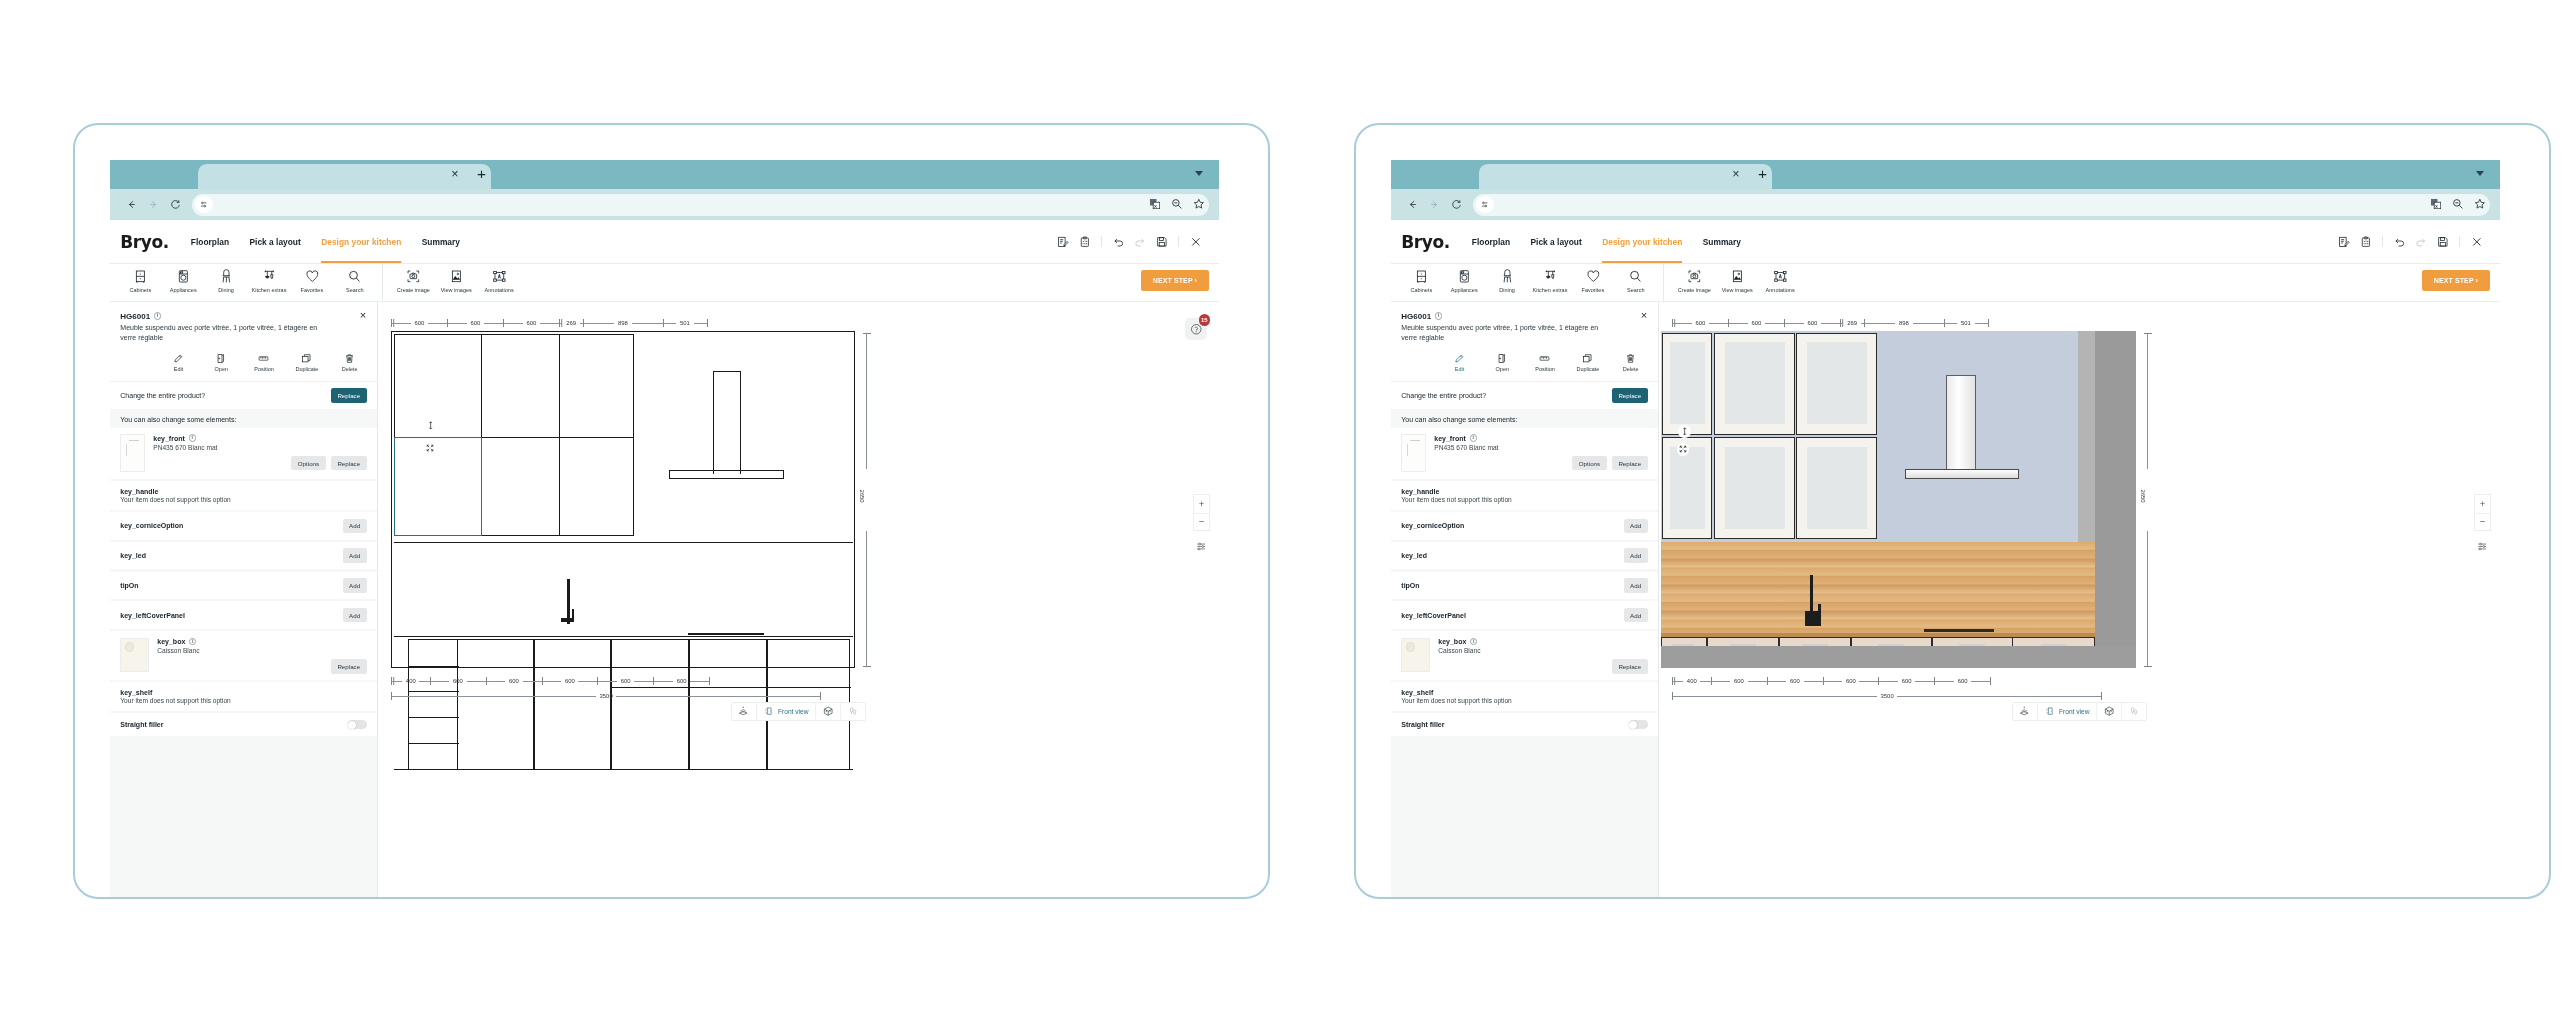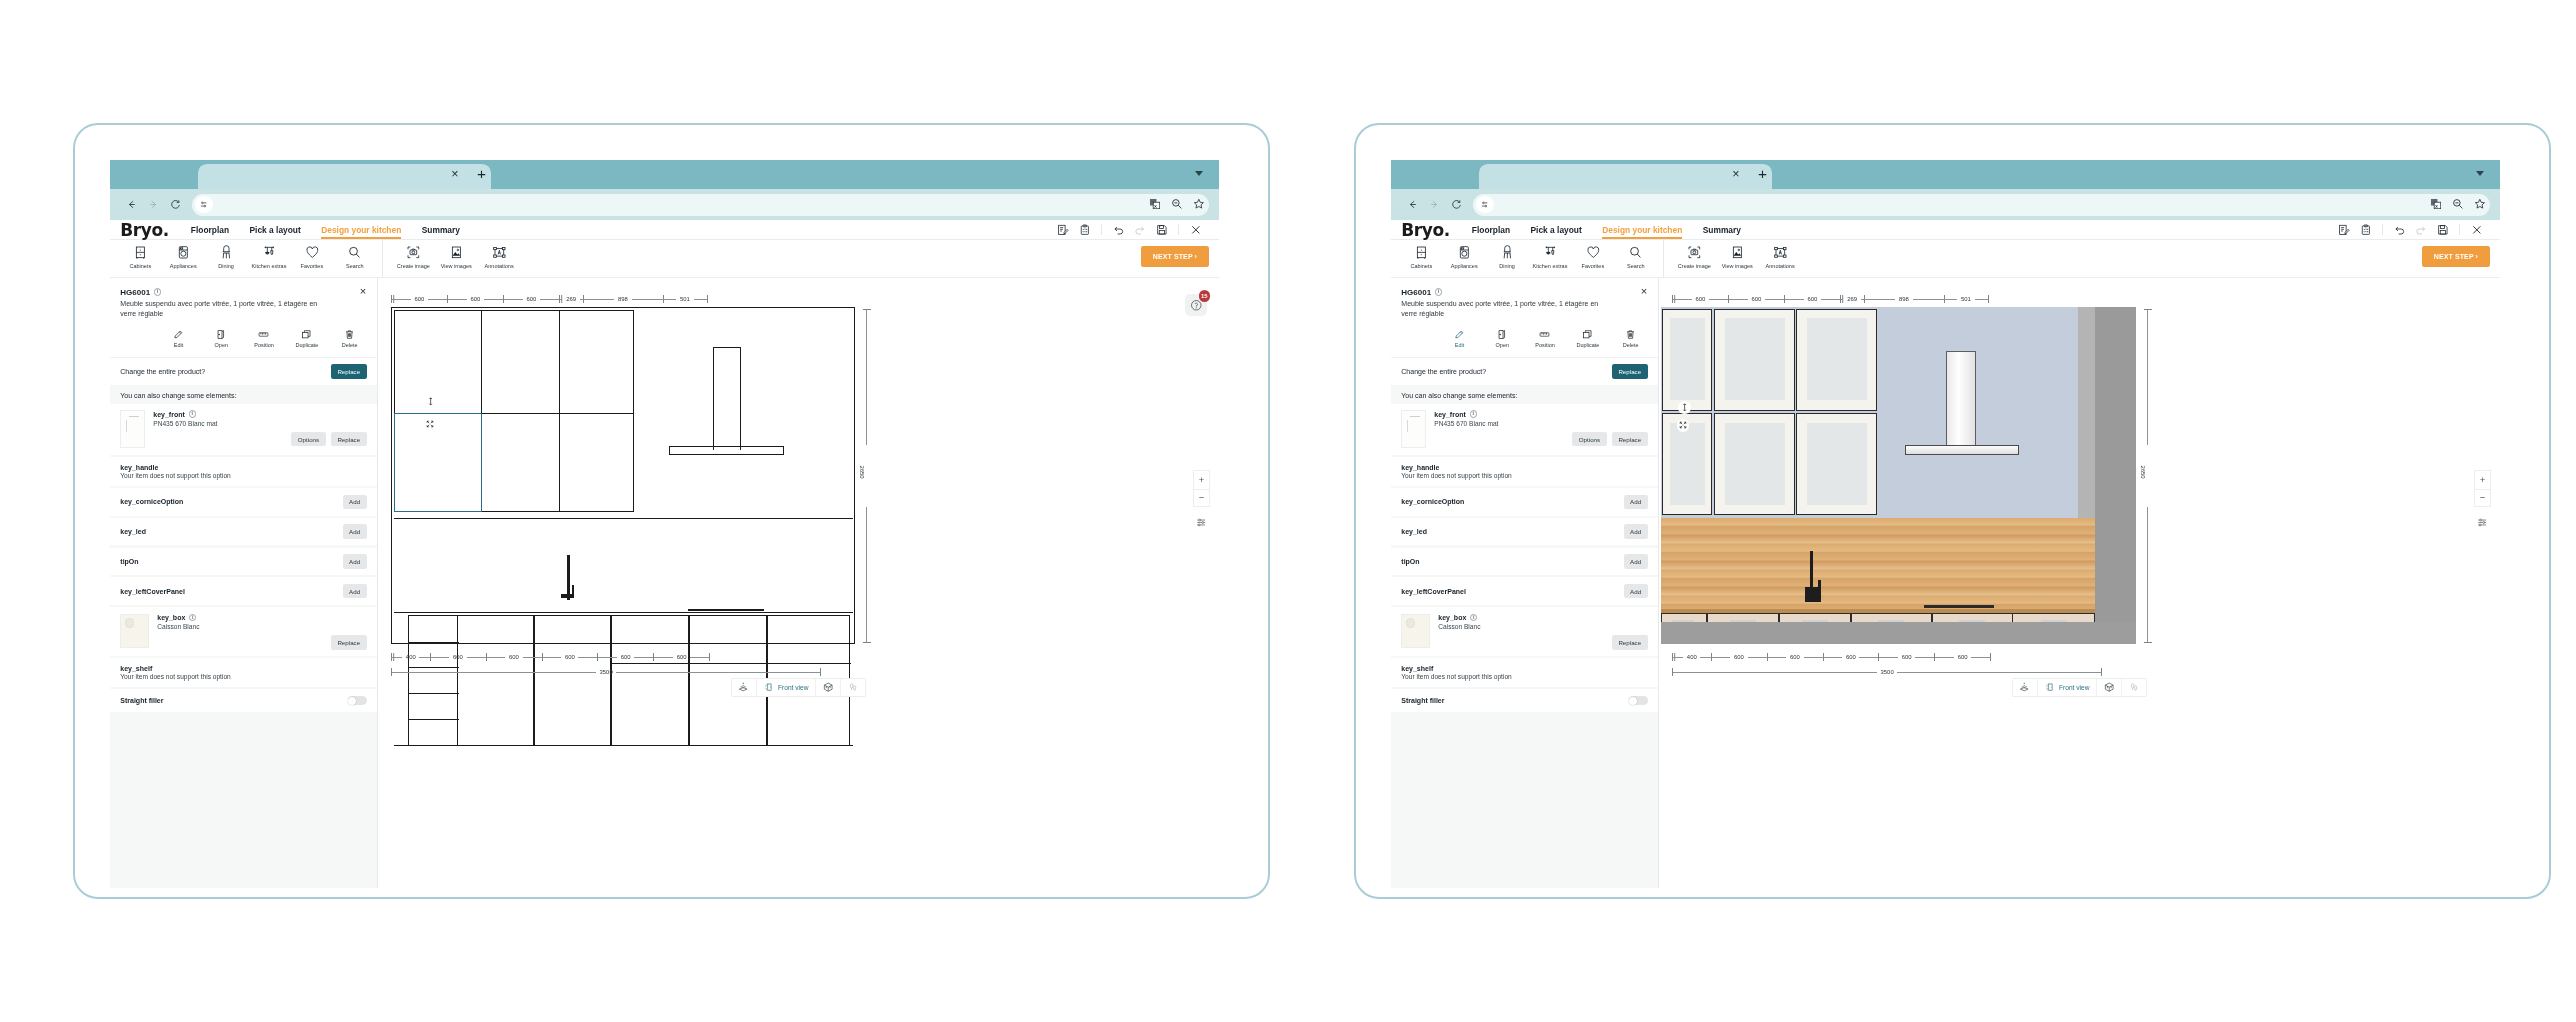--- a/index.html
+++ b/index.html
@@ -106,21 +106,21 @@
     position: absolute;
     right: 13.2px; top: 4.4px;
     height: 22px;
     display: flex; align-items: center; gap: 8.8px;
   }
   .omni-right .ico { width: 13.2px; height: 13.2px; }
 
   
   .appheader {
     position: relative;
-    height: 20px;
+    height: 44px;
     background: #fff;
     border-bottom: 0.7px solid #e9eced;
     display: flex;
     align-items: center;
     padding: 0 10.3px;
   }
   .logo {
     font-size: 17px; font-weight: 700; letter-spacing: -0.4px;
     color: #1b1b1b;
     margin-right: 22px;

